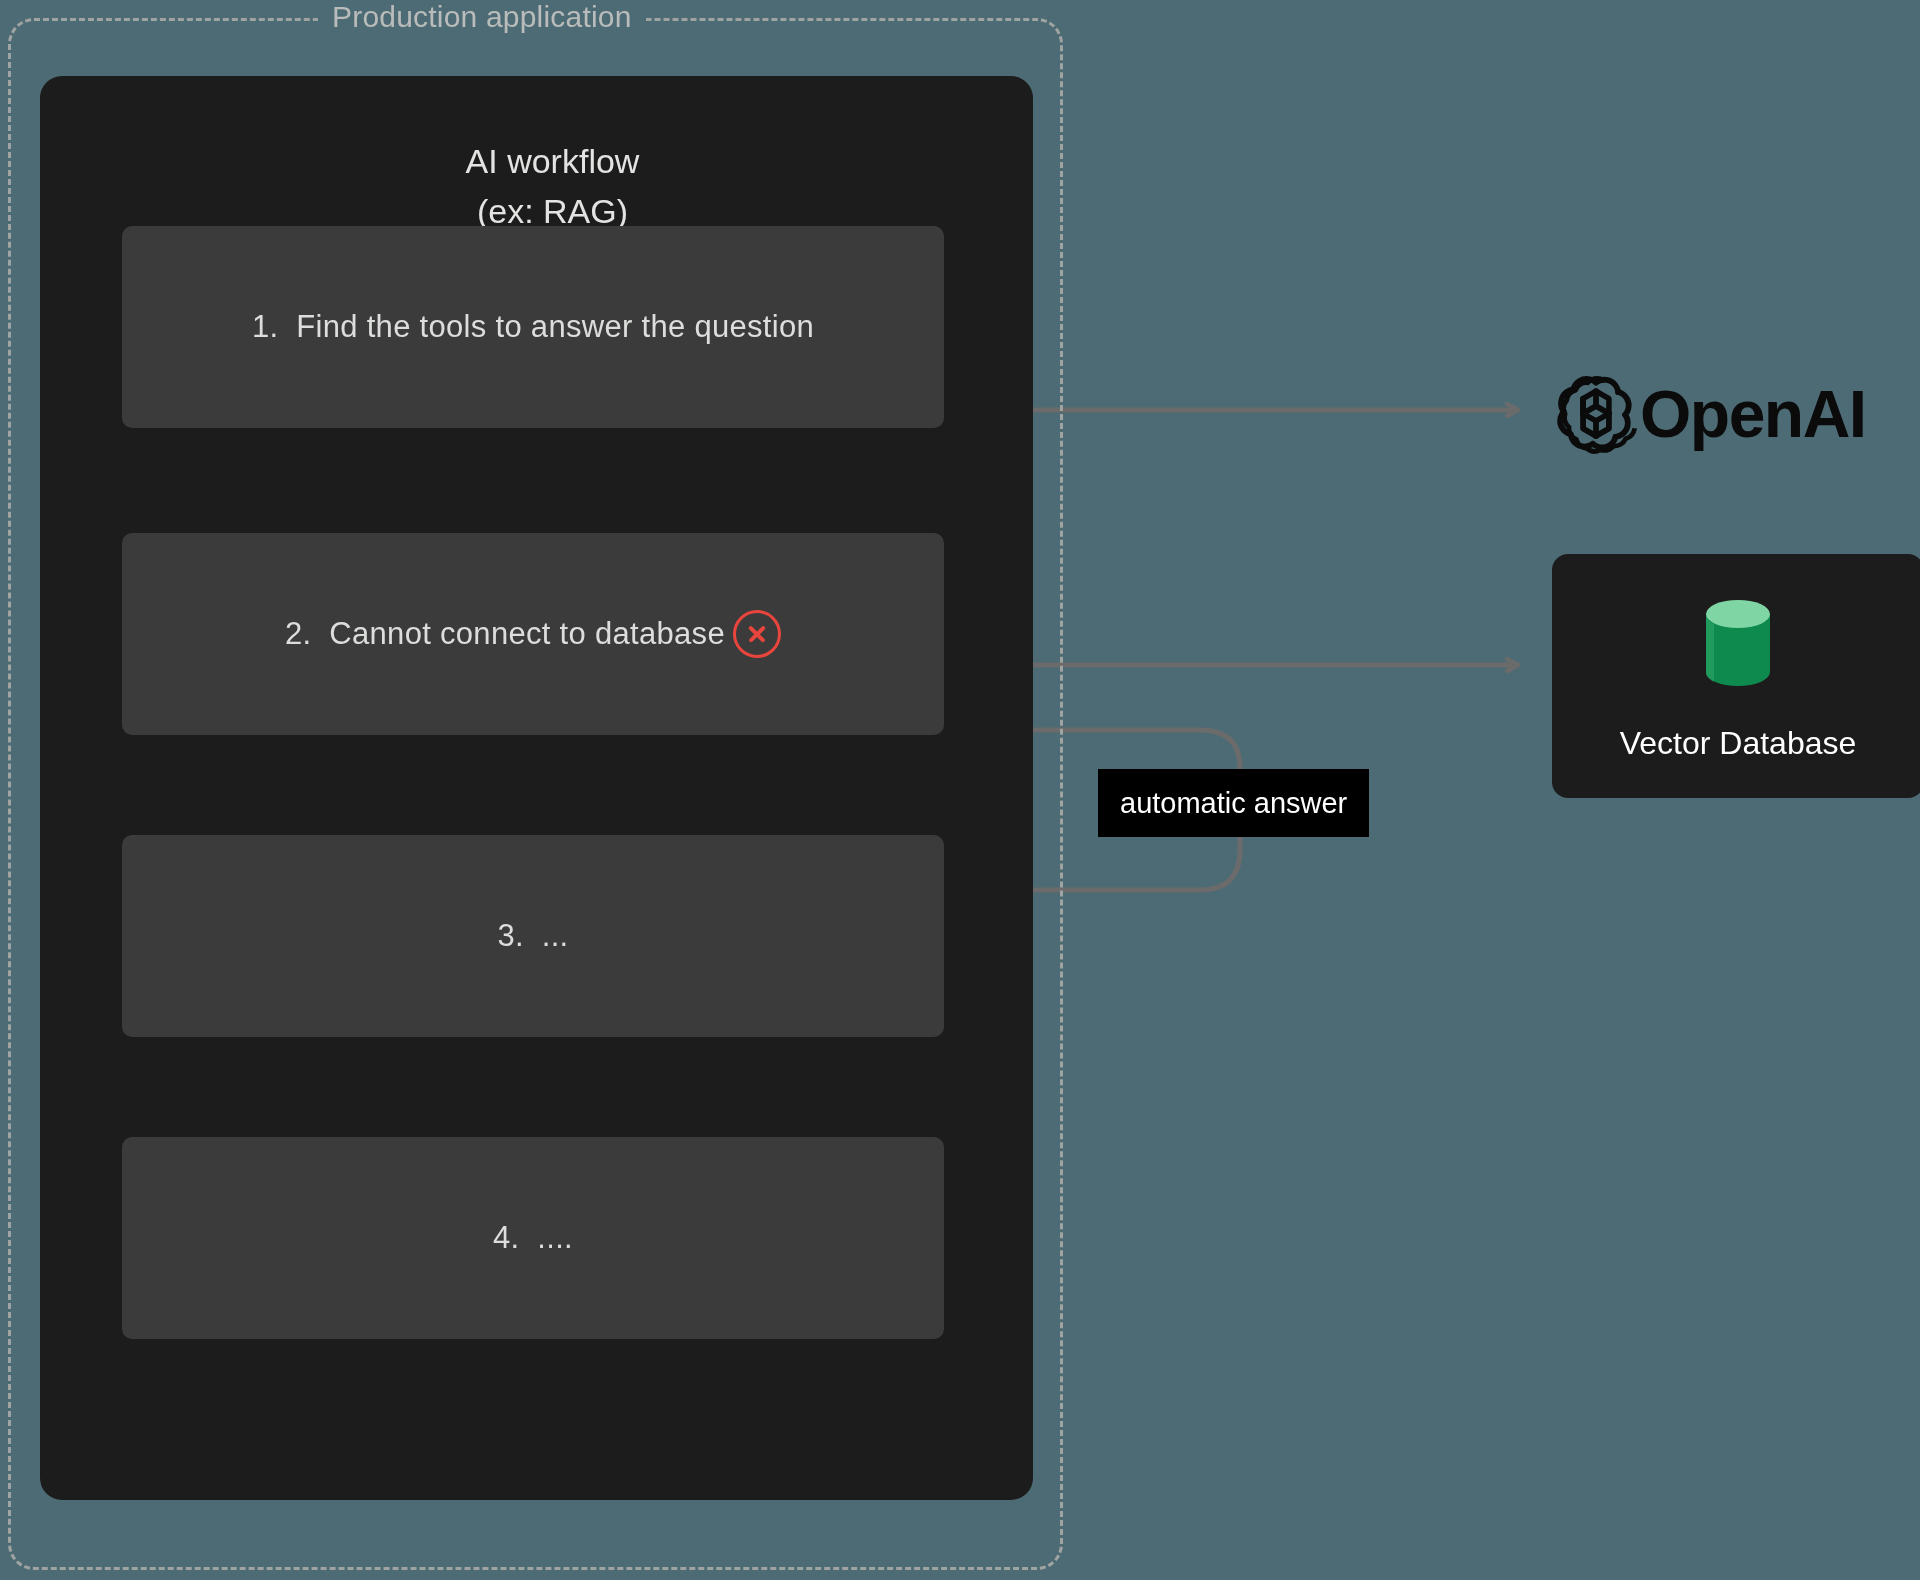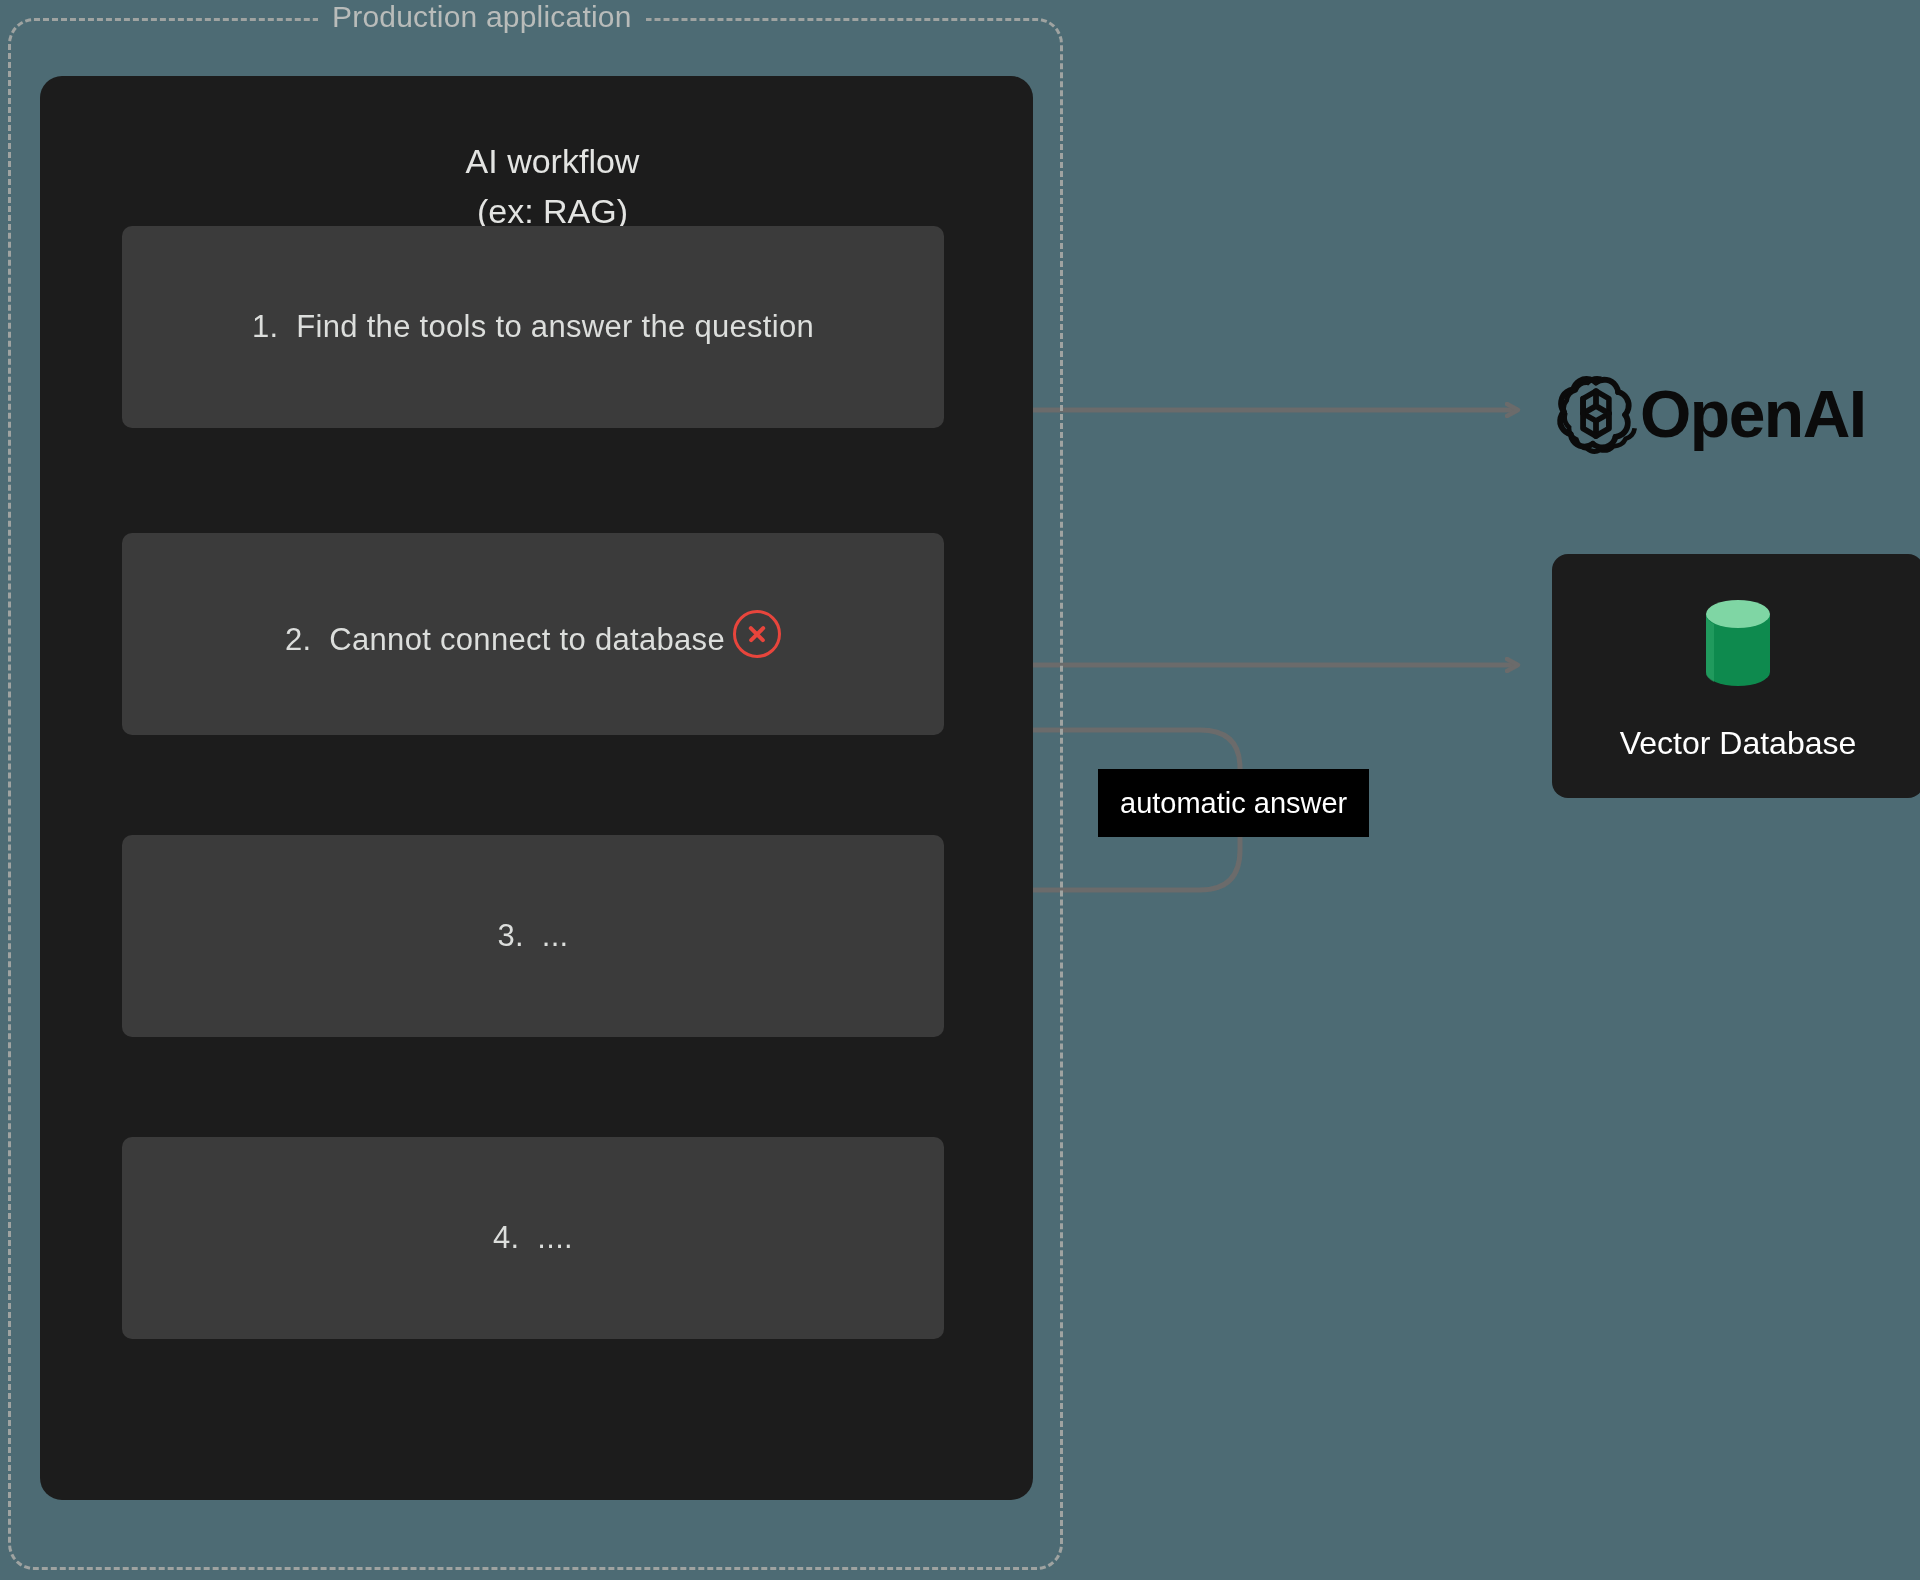--- a/index.html
+++ b/index.html
@@ -87,21 +87,21 @@
   .step-4 { top: 1137px; height: 202px; }
 
   .step-label {
     color: #dcdedc;
     font-size: 31px;
     letter-spacing: .3px;
     white-space: pre;
   }
   .step-row {
     display: flex;
-    align-items: flex-end;
+    align-items: center;
     gap: 8px;
   }
 
   .error-badge {
     width: 42px;
     height: 42px;
     border: 3.5px solid #e8453c;
     border-radius: 50%;
     position: relative;
     flex: none;

